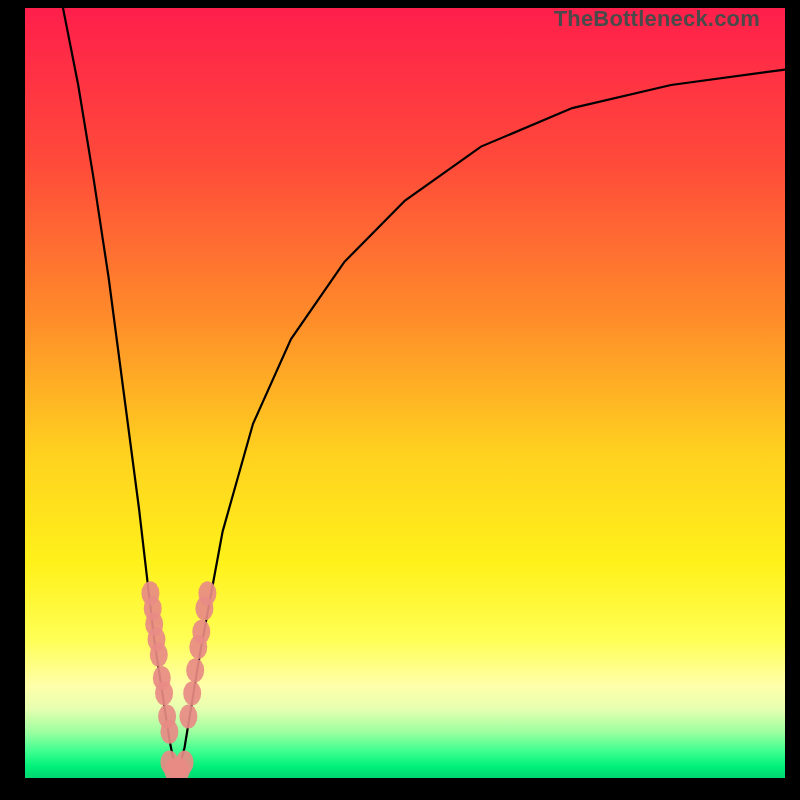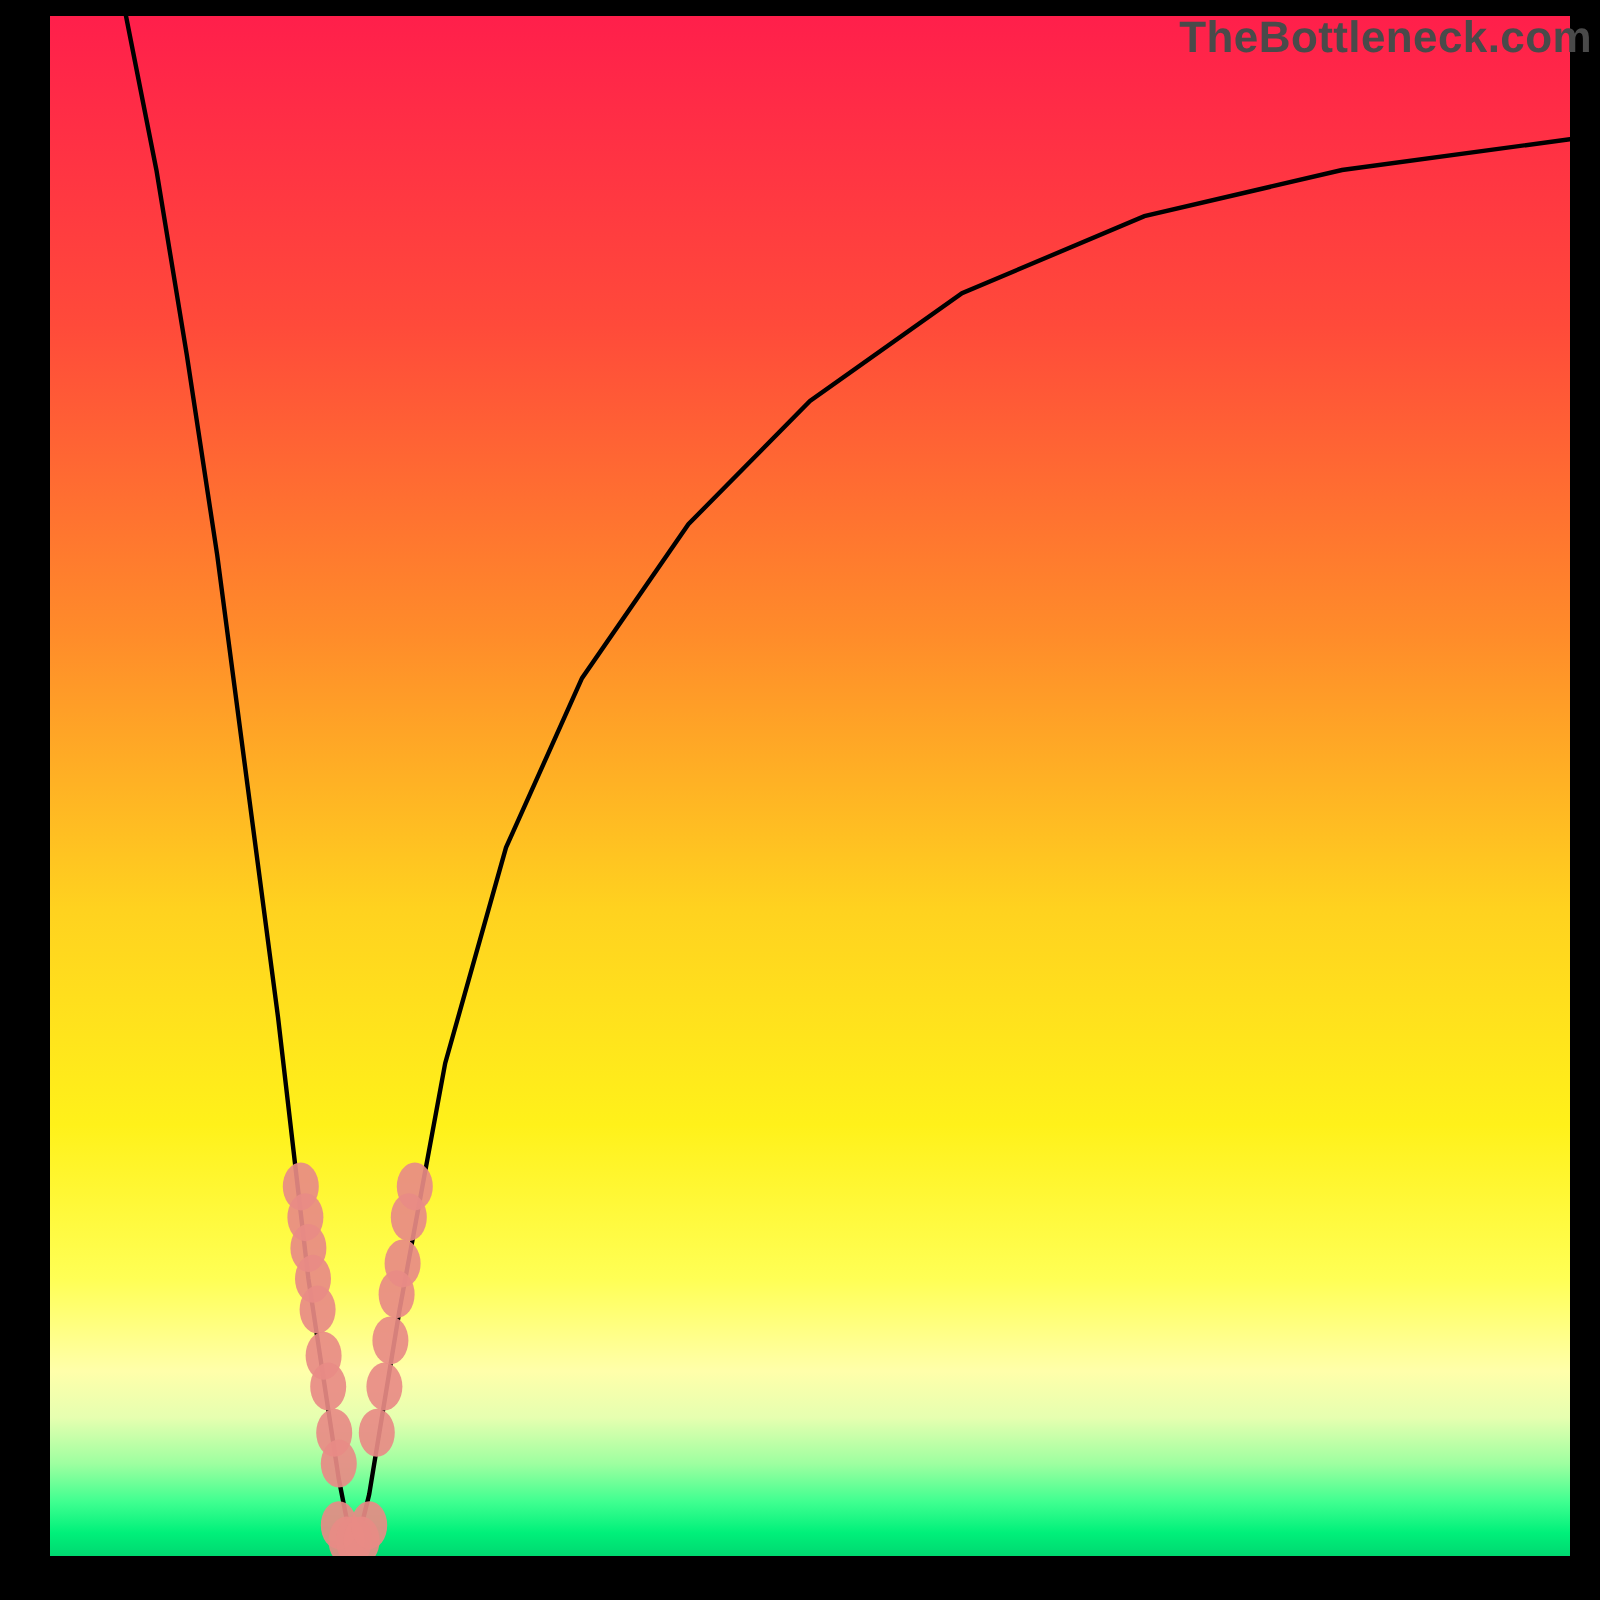--- a/index.html
+++ b/index.html
@@ -30,21 +30,21 @@
     left: 0; top: 0; width: 100%; height: 100%;
   }
   .curve {
     position: absolute;
     left: 0; top: 0; width: 100%; height: 100%;
     pointer-events: none;
   }
   .watermark {
     position: absolute;
     top: 6px;
-    right: 4px;
+    right: 40px;
     font-size: 22px;
     font-weight: 600;
     color: #4a4a4a;
     letter-spacing: 0.2px;
     z-index: 5;
     user-select: none;
   }
 </style>
 </head>
 <body>

